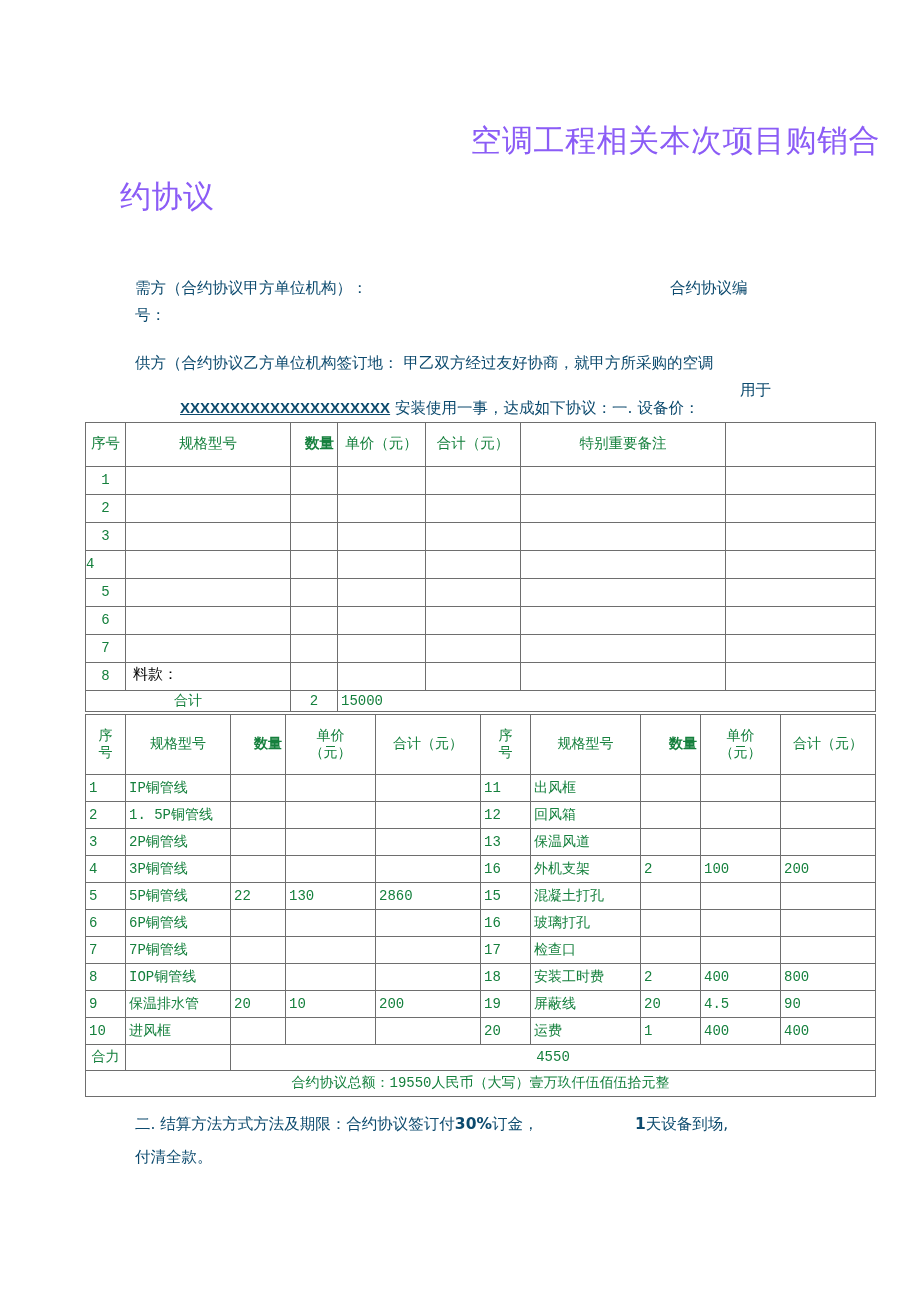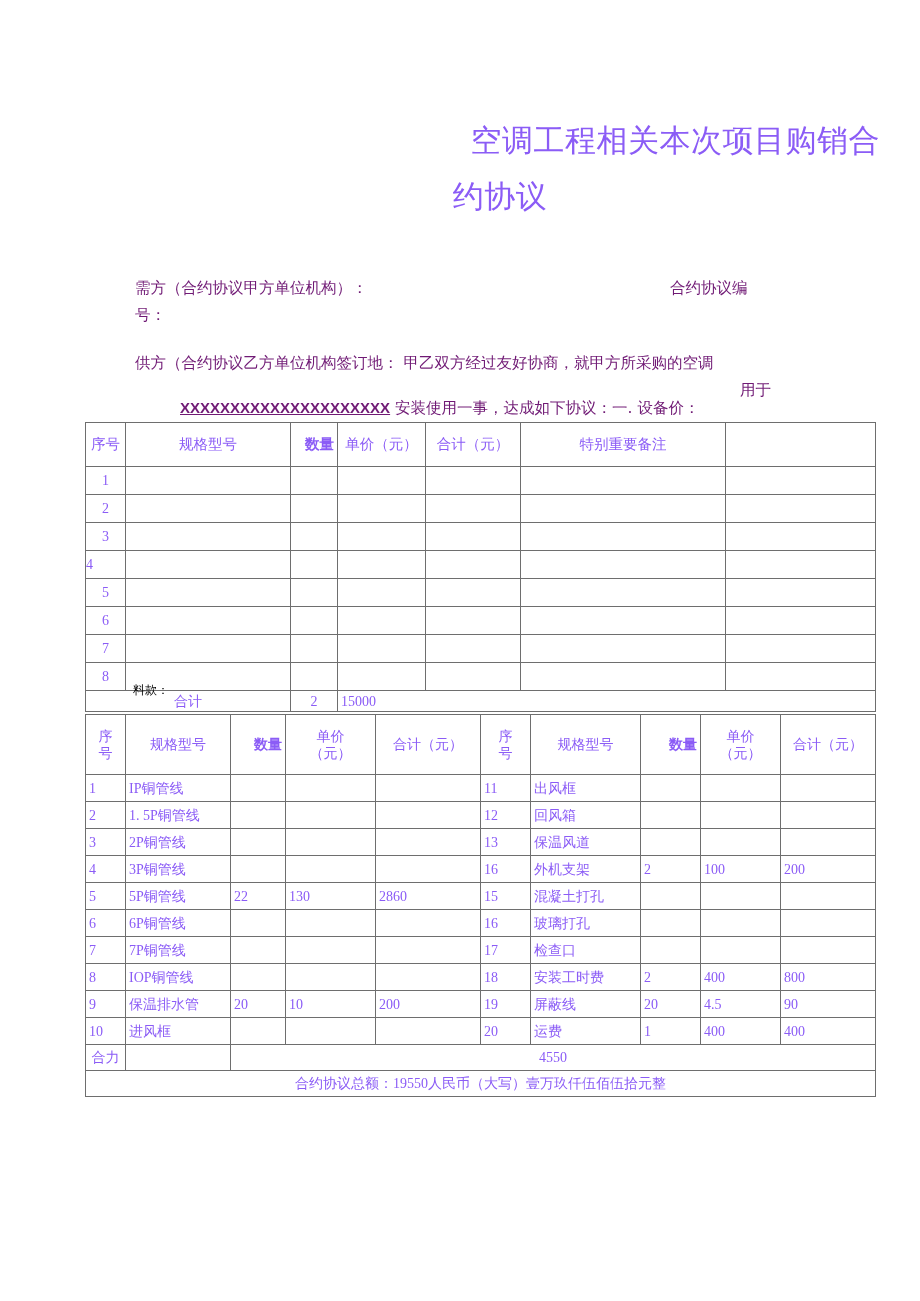--- a/index.html
+++ b/index.html
@@ -31,29 +31,29 @@
     font-size: 31px;
     line-height: 56px;
     letter-spacing: 0.5px;
     text-align: right;
     font-weight: 400;
     color: #8b5cf6;
     margin-left: 36px;
   }
   .doc-title .line2 {
     display: block;
-    text-align: center;
+    text-align: left;
   }
 
   
   .para {
     position: absolute;
     font-size: 15.5px;
     line-height: 27px;
-    color: #701a75;
+    color: #0c4a6e;
     font-family: "DejaVu Sans", "Liberation Sans", sans-serif;
   }
   #p-demand { left: 135px; top: 275px; width: 700px; }
   #p-demand .row1 { display: block; position: relative; }
   #p-demand .contract-no { position: absolute; left: 535px; top: 0; }
   #p-demand .row2 { display: block; }
 
   #p-supply { left: 135px; top: 350px; width: 720px; }
   #p-supply .row-a { display: block; }
   #p-supply .row-b { display: block; text-align: right; padding-right: 84px; }
@@ -63,22 +63,22 @@
     font-weight: bold;
     text-decoration: underline;
     letter-spacing: 0px;
     font-family: "Liberation Sans", sans-serif;
     font-size: 15px;
   }
 
   .mid-label {
     position: absolute;
     left: 133px;
-    top: 680px;
-    font-size: 12px;
+    top: 664px;
+    font-size: 15px;
     line-height: 20px;
     font-family: "DejaVu Sans", "Liberation Sans", sans-serif;
   }
 
   #p-terms {
     left: 135px;
     top: 1108px;
     width: 730px;
     line-height: 33px;
   }
@@ -86,23 +86,23 @@
   #p-terms .t-days { position: absolute; left: 500px; top: 0; font-weight: bold; }
   #p-terms .t-days .norm { font-weight: normal; }
   #p-terms b { font-weight: bold; }
   #p-terms .t-row2 { display: block; }
 
   
   table.grid {
     position: absolute;
     border-collapse: collapse;
     table-layout: fixed;
-    font-family: Liberation Serif, serif;
+    font-family: Liberation Mono, monospace;
     font-size: 14px;
-    color: #8b5cf6;
+    color: #15803d;
   }
   table.grid td {
     border: 1px solid #6e6e6e;
     padding: 1px 3px;
     vertical-align: middle;
     line-height: 17px;
     height: 23px;
     box-sizing: border-box;
     overflow: hidden;
     white-space: nowrap;
@@ -421,14 +421,21 @@
         <td class="lft">合力</td>
         <td class="lft"></td>
         <td class="lft" colspan="8">4550</td>
       </tr>
       <tr class="ftr">
         <td class="lft" colspan="10">合约协议总额：19550人民币（大写）壹万玖仟伍佰伍拾元整</td>
       </tr>
     </tbody>
   </table>
 
+  <div class="para" id="p-terms">
+    <span class="t-row1">
+      <span>二. 结算方法方式方法及期限：合约协议签订付</span><b>30%</b><span>订金，</span>
+      <span class="t-days"><span>1</span><span class="norm">天设备到场,</span></span>
+    </span>
+    <span class="t-row2">付清全款。</span>
+  </div>
 
 </div>
 
 </body></html>

